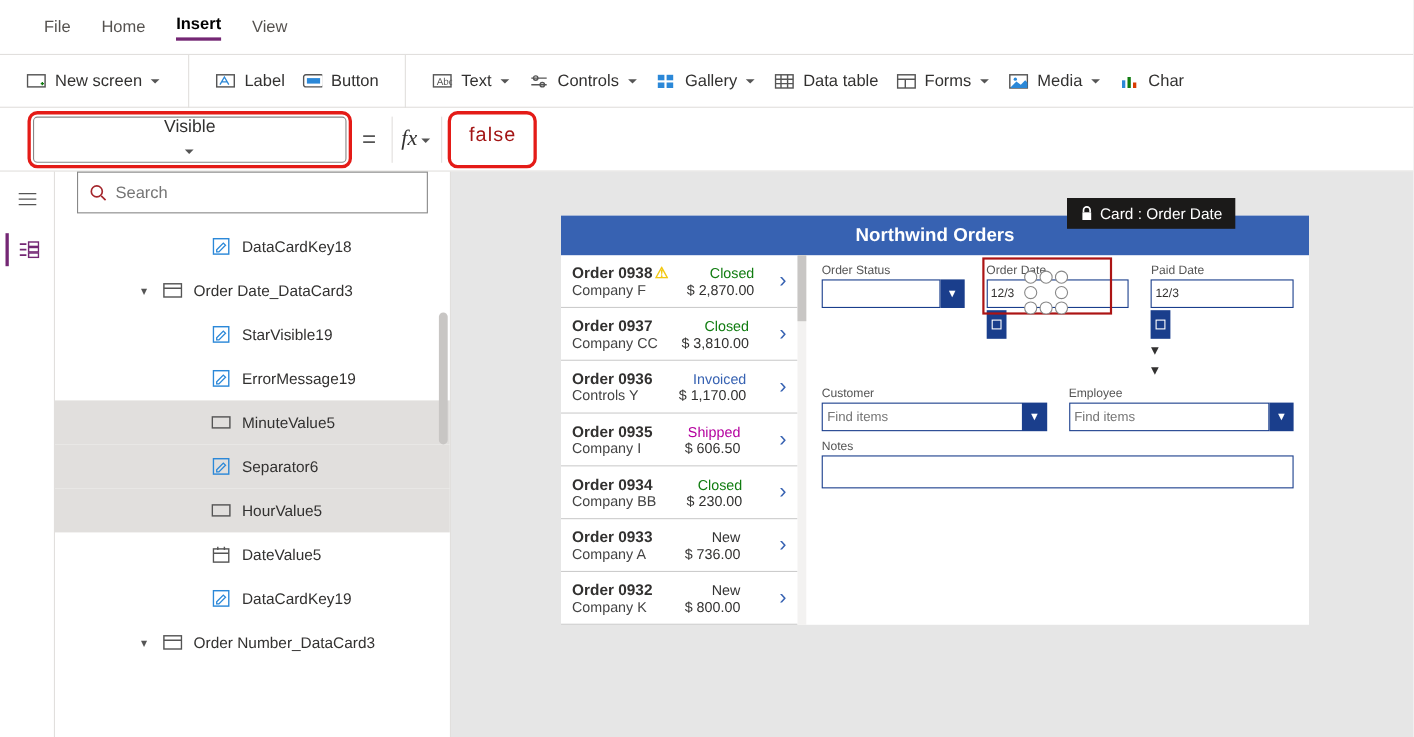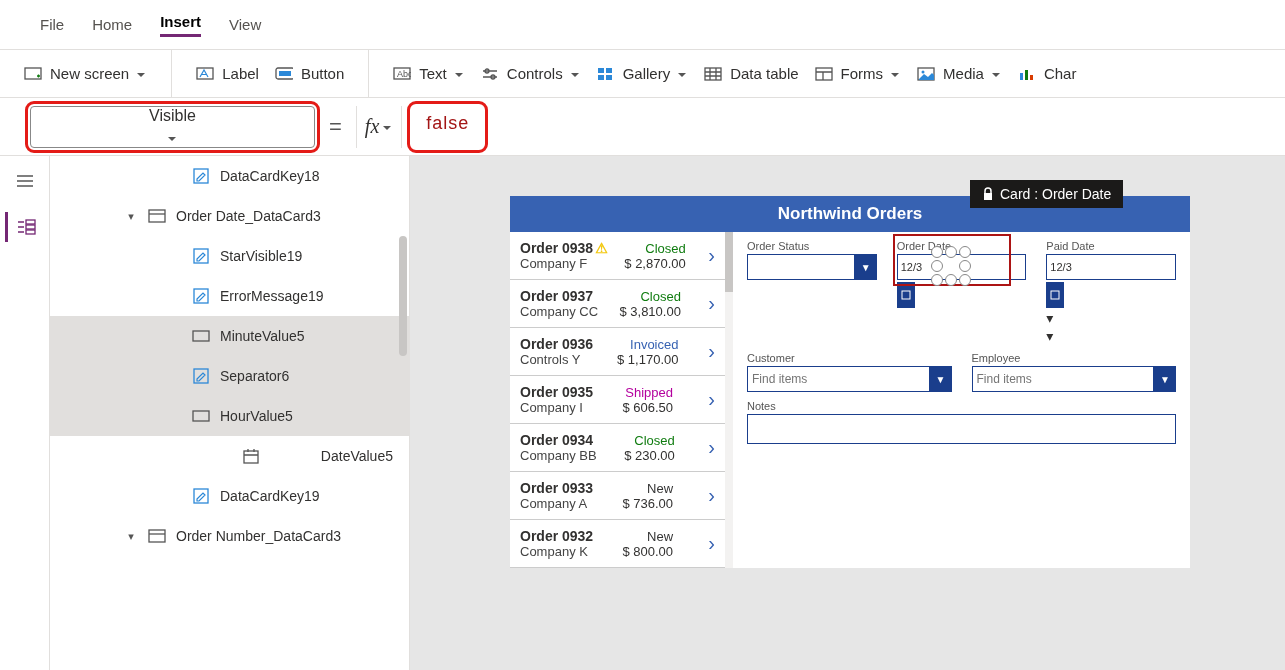--- a/index.html
+++ b/index.html
@@ -234,20 +234,29 @@
       <svg width="20" height="16">
           <path d="M2 3 L8 3 M2 8 L8 8 M2 13 L8 13" stroke="#742774" stroke-width="1.6"></path>
           <rect x="10" y="1" width="9" height="4" fill="none" stroke="#742774" stroke-width="1.3"></rect>
           <rect x="10" y="6" width="9" height="4" fill="none" stroke="#742774" stroke-width="1.3"></rect>
           <rect x="10" y="11" width="9" height="4" fill="none" stroke="#742774" stroke-width="1.3"></rect>
         </svg>
     </div>
   </div>
 
   <div class="treepane">
+    <div class="searchwrap">
+      <div class="searchbox">
+        <svg width="16" height="16">
+            <circle cx="7" cy="7" r="5" fill="none" stroke="#a4262c" stroke-width="1.5"></circle>
+            <path d="M11 11 L15 15" stroke="#a4262c" stroke-width="1.5"></path>
+          </svg>
+        <input type="text" placeholder="Search" style="">
+      </div>
+    </div>
     <div class="treebody" id="treebody">
       <div class="scrollthumb"></div>
     <div class="tnode" style="padding-left: 118px;">
           <span class="exp"></span>
           <span class="ticon">
             <svg width="16" height="16">
               <rect x="1" y="1" width="14" height="14" fill="none" stroke="#2b88d8" stroke-width="1.3"></rect>
               <path d="M4 11 L10 5 L12 7 L6 13 L4 13 Z" fill="none" stroke="#2b88d8" stroke-width="1.2"></path>
             </svg>
           </span>
@@ -304,21 +313,21 @@
         </div>
         <div class="tnode selected" style="padding-left: 118px;">
           <span class="exp"></span>
           <span class="ticon">
             <svg width="18" height="12">
               <rect x="1" y="1" width="16" height="10" fill="none" stroke="#555" stroke-width="1.3"></rect>
             </svg>
           </span>
           <span>HourValue5</span>
         </div>
-        <div class="tnode" style="padding-left: 118px; justify-content: space-between;">
+        <div class="tnode" style="padding-left: 118px;">
           <span class="exp"></span>
           <span class="ticon">
             <svg width="16" height="16">
               <rect x="1" y="3" width="14" height="12" fill="none" stroke="#555" stroke-width="1.3"></rect>
               <path d="M1 7 L15 7 M5 1 L5 4 M11 1 L11 4" stroke="#555" stroke-width="1.3"></path>
             </svg>
           </span>
           <span>DateValue5</span>
         </div>
         <div class="tnode" style="padding-left: 118px;">

